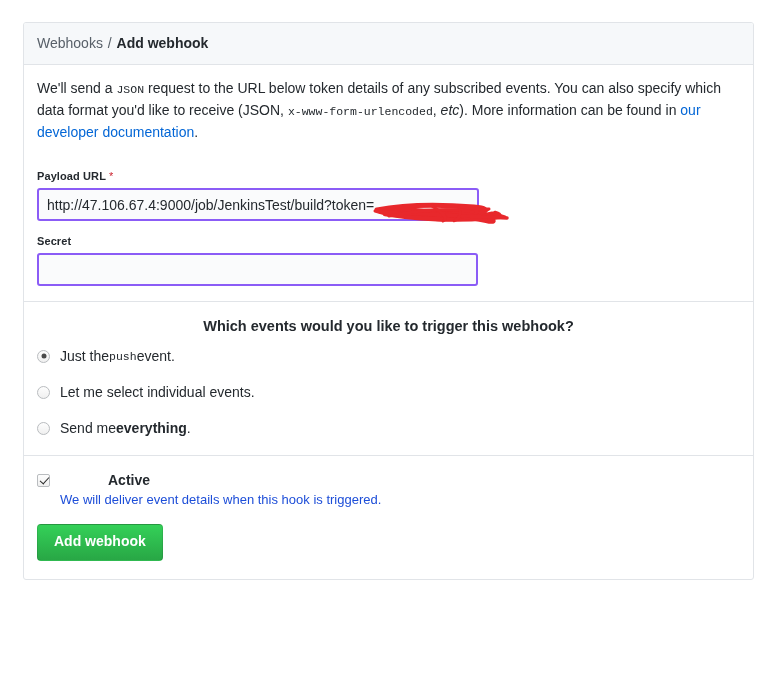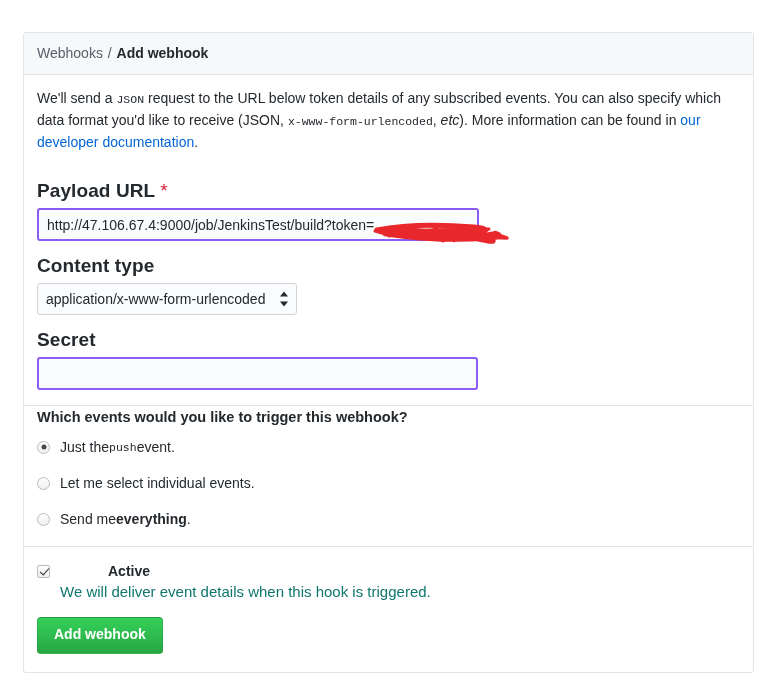--- a/index.html
+++ b/index.html
@@ -22,21 +22,21 @@
   .page {
     position: relative;
     width: 781px;
     height: 687px;
   }
 
   
   .panel {
     position: absolute;
     left: 23px;
-    top: 32px;
+    top: 22px;
     width: 731px;
     border: 1px solid #e1e4e8;
     border-radius: 3px;
     background: #ffffff;
   }
 
   .panel-header {
     background: #f6f8fa;
     border-bottom: 1px solid #e1e4e8;
     padding: 11px 13px 12px 13px;
@@ -71,21 +71,21 @@
     color: #24292e;
   }
   em { }
 
   
   .field { padding: 0; }
   .field + .field { margin-top: 14px; }
 
   label.flabel {
     display: block;
-    font-size: 19px;
+    font-size: 11px;
     font-weight: bold;
     color: #24292e;
     margin-bottom: 6px;
     letter-spacing: 0.1px;
   }
   .req { color: #cb2431; font-weight: normal; }
 
   input.text-input {
     display: block;
     height: 33px;
@@ -211,22 +211,22 @@
   .checkbox.checked::after {
     content: "";
     position: absolute;
     left: 3.5px; top: 0.5px;
     width: 4px; height: 8px;
     border: solid #2b2b2b;
     border-width: 0 1.8px 1.8px 0;
     transform: rotate(42deg);
   }
   .active-help {
-    font-size: 15px;
-    color: #0f766e;
+    font-size: 13px;
+    color: #1d4ed8;
     margin: 0 0 0 23px;
   }
 
   .btn-primary {
     display: inline-block;
     margin-top: 17px;
     padding: 9px 16px 10px 16px;
     font-size: 14px;
     font-weight: bold;
     font-family: "Liberation Sans", sans-serif;
@@ -272,41 +272,29 @@
               <path d="M360 20 C392 23, 424 28, 449 33 C457 35, 460 33, 452 30" stroke-width="4"></path>
               <path d="M343 24 L470 30" stroke-width="3.5"></path>
               <path d="M352 28 C384 22, 414 20, 436 24" stroke-width="3"></path>
               <path d="M395 18 C406 25, 412 30, 406 33" stroke-width="3"></path>
               <path d="M422 19 C424 26, 423 31, 417 33" stroke-width="2.5"></path>
             </g>
           </svg>
         </div>
       </div>
 
-      <div class="field">
-        <label class="flabel">Content type</label>
-        <div class="select-wrap">
-          <select class="select-input">
-            <option>application/x-www-form-urlencoded</option>
-          </select>
-          <span class="select-caret">
-            <i class="up"></i>
-              <i class="down"></i>
-          </span>
-        </div>
-      </div>
 
       <div class="field">
         <label class="flabel">Secret</label>
         <input id="secret-input" class="text-input" type="text" value="" style="">
       </div>
 
     </div>
 
-    <div class="row" style="padding-top:3px; padding-bottom:16px;">
+    <div class="row" style="padding-top:16px; padding-bottom:16px;text-align:center;">
       <p class="events-q">Which events would you like to trigger this webhook?</p>
 
       <div class="radio-line">
         <span class="radio checked"></span>
         <span>Just the </span>
           <code>push</code>
           <span> event.</span>
       </div>
 
       <div class="radio-line">

